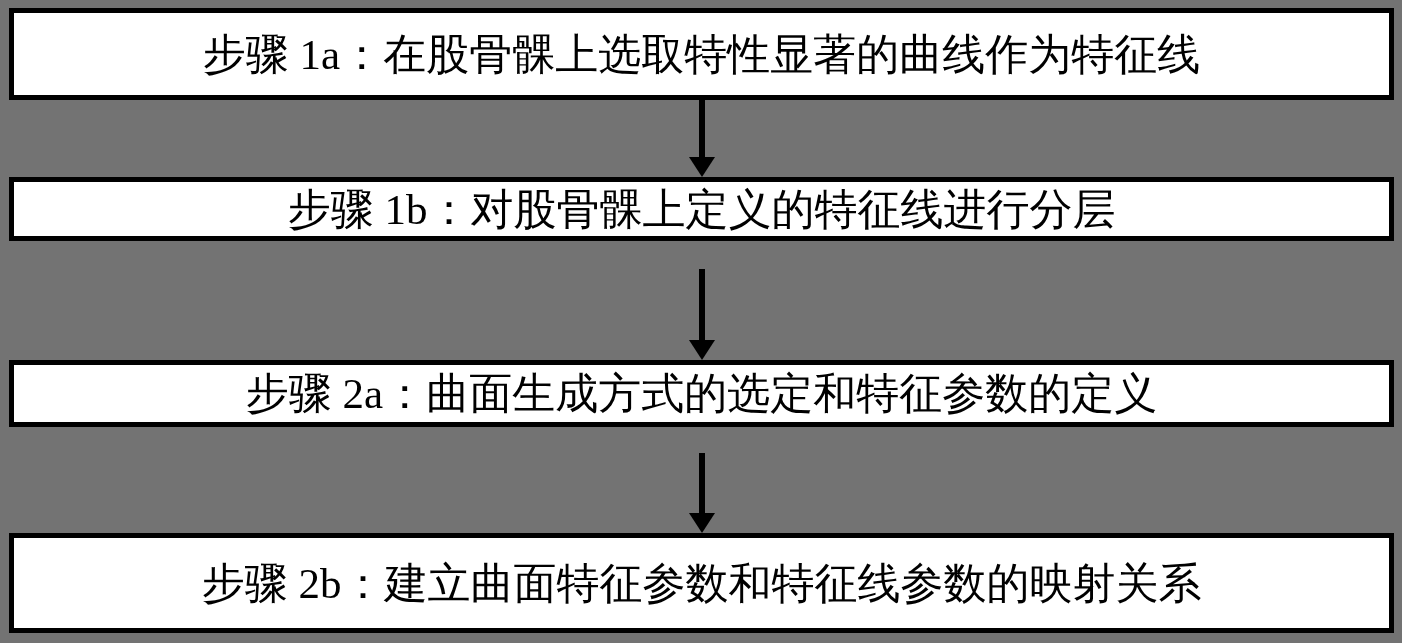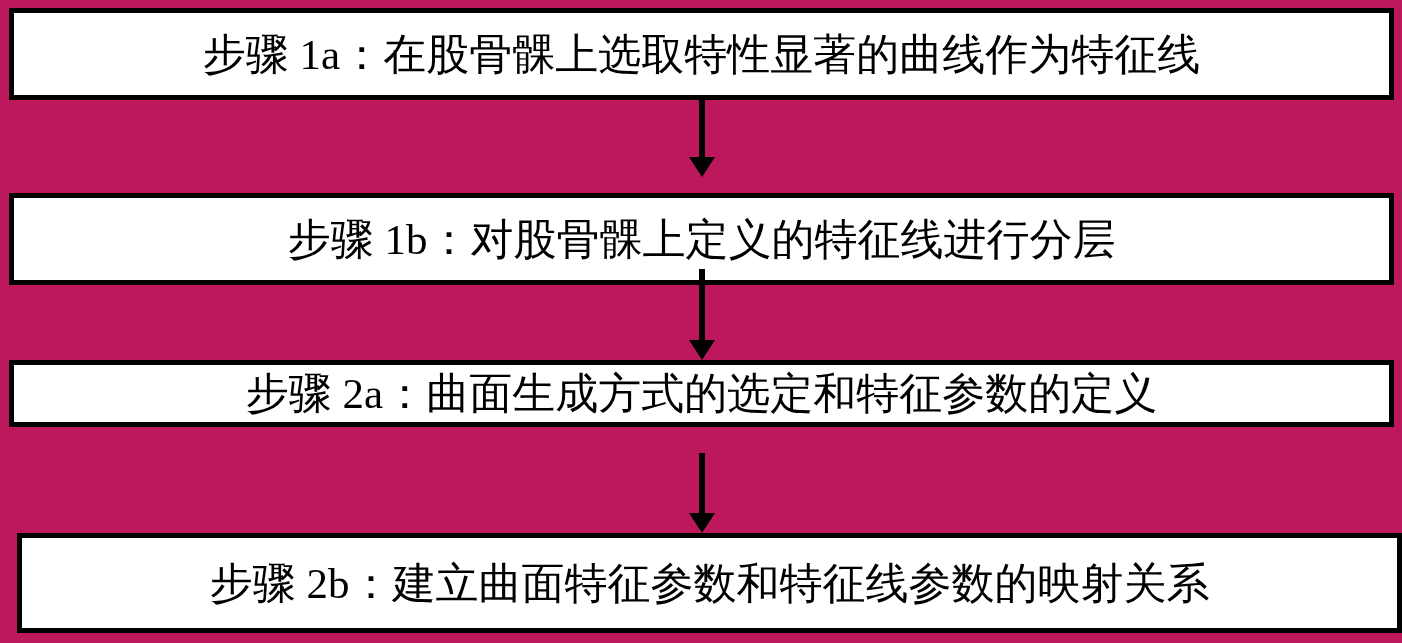--- a/index.html
+++ b/index.html
@@ -10,21 +10,21 @@
   body {
     width: 1402px;
     height: 643px;
     font-family: "Liberation Serif", "DejaVu Serif", serif;
     overflow: hidden;
   }
   #flowchart {
     position: relative;
     width: 1402px;
     height: 643px;
-    background: #be185d;
+    background: #737373;
   }
   .step-box {
     position: absolute;
     left: 9px;
     width: 1385px;
     box-sizing: border-box;
     border: 5px solid #000000;
     background: #ffffff;
     display: flex;
     align-items: center;
@@ -33,23 +33,23 @@
   .step-label {
     font-size: 43px;
     line-height: 1;
     color: #000000;
     white-space: nowrap;
     letter-spacing: 0px;
     font-family: "Liberation Serif", "DejaVu Serif", serif;
   }
   
   #box-1 { top: 8px;   height: 92px; }
-  #box-2 { top: 193px; height: 92px; }
+  #box-2 { top: 177px; height: 64px; }
   #box-3 { top: 360px; height: 67px; }
-  #box-4 { top: 533px; height: 100px; margin-left: 8px; }
+  #box-4 { top: 533px; height: 100px; }
 
   
   .connector {
     position: absolute;
     left: 689px;
     width: 26px;
   }
   #connector-1 { top: 100px; height: 77px; }
   #connector-2 { top: 269px; height: 91px; }
   #connector-3 { top: 453px; height: 80px; }

